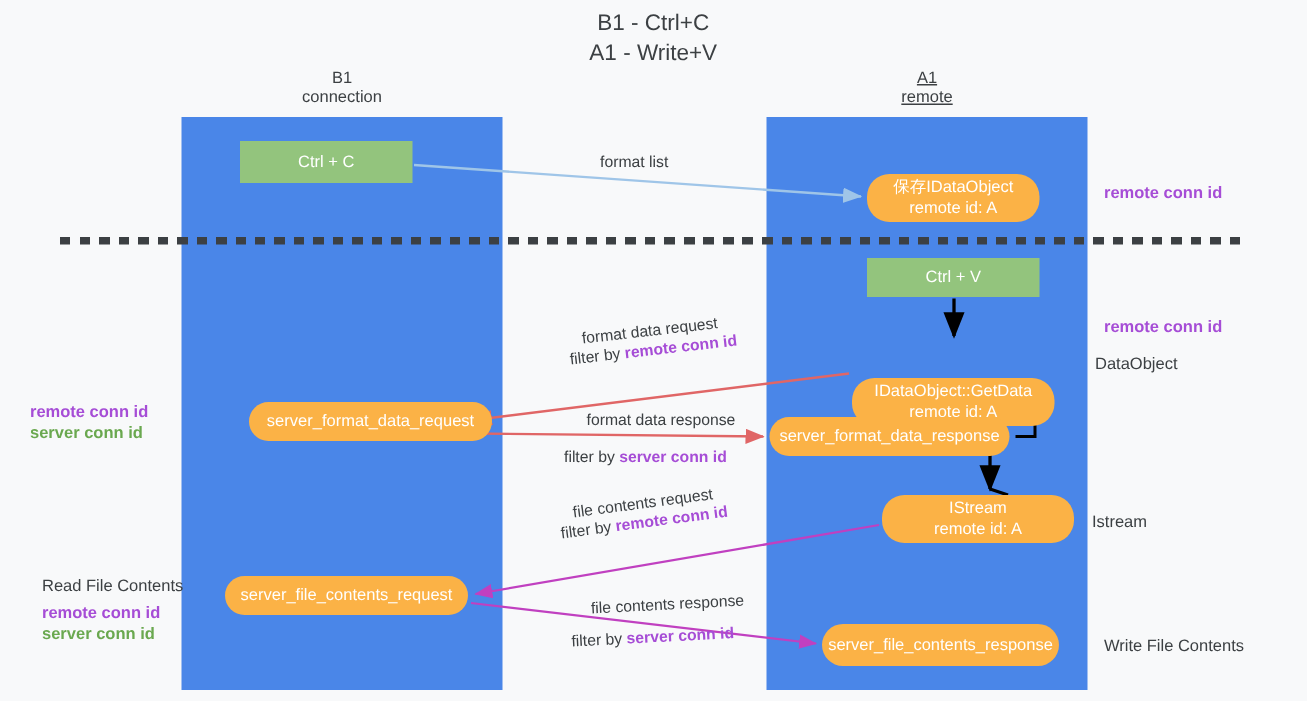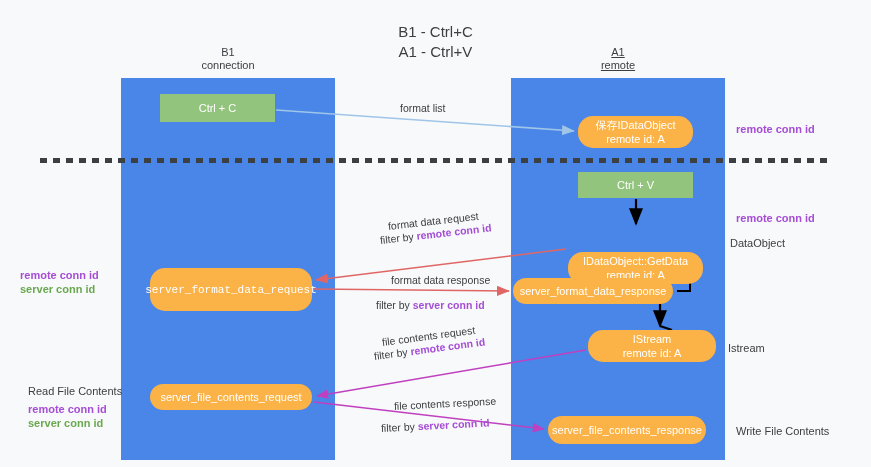--- a/index.html
+++ b/index.html
@@ -12,21 +12,20 @@
     color:#3c4043;
   }
   #stage{position:absolute;left:0;top:0;width:871px;height:467px;}
   .abs{position:absolute;}
   
   #title{
     left:0;top:6px;width:871px;
     text-align:center;
     font-size:15px;line-height:20px;
     color:#3c4043;
-    margin-top:16px;
   }
   
   .colhead{
     text-align:center;font-size:11px;line-height:13px;color:#3c4043;
   }
   #head-b1{left:121px;top:46px;width:214px;}
   #head-a1{left:511px;top:46px;width:214px;text-decoration:underline;}
   
   .lane{background:#4a86e8;}
   #lane-b1{left:121px;top:78px;width:214px;height:382px;}
@@ -46,21 +45,21 @@
     font-size:11px;line-height:14px;
   }
   .node.green{background:#93c47d;}
   .node.orange{background:#fbb246;border-radius:15px;}
   .node .l2{font-size:11px;}
 
   #n-ctrlc{left:160px;top:94px;width:115px;height:28px;}
   #n-idataobject{left:578px;top:116px;width:115px;height:32px;}
   #n-ctrlv{left:578px;top:172px;width:115px;height:26px;}
   #n-getdata{left:568px;top:228px;width:135px;height:32px;margin-top:24px;}
-  #n-sfdreq{left:150px;top:268px;width:162px;height:43px;font-family:Liberation Mono, monospace;}
+  #n-sfdreq{left:166px;top:268px;width:162px;height:26px;}
   #n-sfdresp{left:513px;top:278px;width:160px;height:26px;}
   #n-istream{left:588px;top:330px;width:128px;height:32px;}
   #n-sfcreq{left:150px;top:384px;width:162px;height:26px;}
   #n-sfcresp{left:548px;top:416px;width:158px;height:28px;}
 
   
   .ann{font-size:11px;line-height:14px;}
   .purple{color:#a64dd6;font-weight:bold;}
   .green-t{color:#6aa84f;font-weight:bold;}
   .plain{color:#3c4043;}
@@ -126,21 +125,21 @@
 
     <path d="M586,350 L317,396" stroke="#c040c0" stroke-width="1.5" fill="none" marker-end="url(#ah-magenta)"></path>
 
     <path d="M314,402 L544,429" stroke="#c040c0" stroke-width="1.5" fill="none" marker-end="url(#ah-magenta)"></path>
 
     <path d="M672,330 L660,326" stroke="#000000" stroke-width="2" fill="none"></path>
   </svg>
 
   <div class="abs" id="title">
     <div>B1 - Ctrl+C</div>
-    <div>A1 - Ctrl+V</div>
+    <div>A1 - Write+V</div>
   </div>
 
   <div class="abs colhead" id="head-b1">
     <div>B1</div>
     <div>connection</div>
   </div>
   <div class="abs colhead" id="head-a1">
     <div>A1</div>
     <div>remote</div>
   </div>

